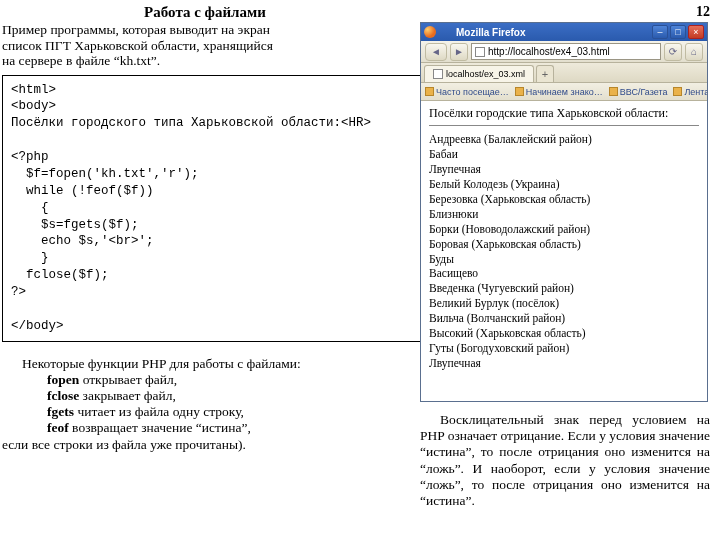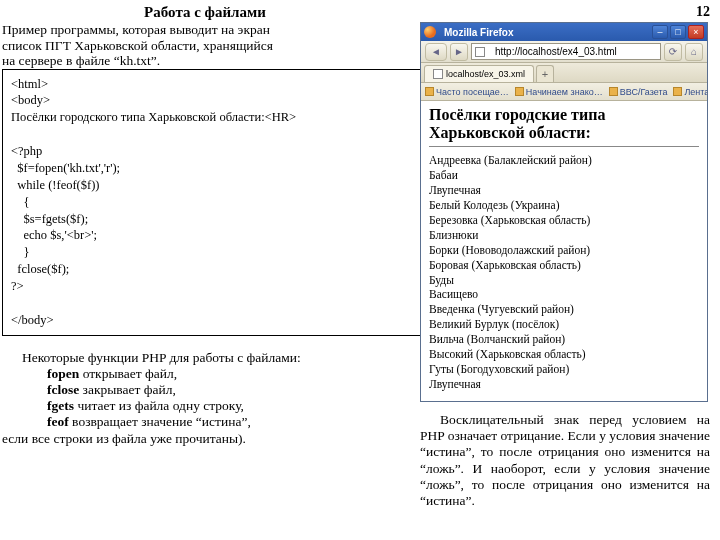--- a/index.html
+++ b/index.html
@@ -29,22 +29,23 @@
   .left-col {
     position: absolute;
     left: 2px;
     top: 22px;
     width: 462px;
   }
   .intro { font-size: 13.5px; line-height: 1.15; }
   .intro .center-line { text-align: left; }
   .codebox {
     border: 1px solid #000;
+    margin-top: 6px;
     padding: 6px 8px;
-    font-family: Liberation Serif, serif;
+    font-family: Liberation Mono, monospace;
     font-size: 12.5px;
     white-space: pre;
     line-height: 1.35;
   }
   .functions {
     margin-top: 14px;
     font-size: 13.5px;
     line-height: 1.2;
     text-align: justify;
   }
@@ -63,21 +64,21 @@
     font-family: Tahoma, Arial, sans-serif;
     font-size: 10px;
   }
   .titlebar {
     background: linear-gradient(#3b6ec5,#2a5aad);
     color: #fff;
     height: 18px;
     display: flex;
     align-items: center;
     padding: 0 3px;
-    gap: 8px;
+    gap: 20px;
   }
   .ff-icon {
     width: 12px; height: 12px; border-radius: 50%;
     background: radial-gradient(circle at 30% 30%, #ffcf6d, #e86c1e 60%);
   }
   .titlebar-text { font-size: 10px; font-weight: bold; flex:1; }
   .winbtns { display: flex; gap: 2px; }
   .winbtn {
     width: 16px; height: 14px;
     background: linear-gradient(#4f84d8,#2a5aad);
@@ -96,21 +97,21 @@
   .navbtn {
     width: 18px; height: 18px; border-radius: 3px;
     background: linear-gradient(#f9f7ef,#ded9c4);
     border: 1px solid #c0bba2;
     display:flex;align-items:center;justify-content:center;
     color:#668; font-size:10px;
   }
   .navbtn.big { width:22px; border-radius:4px; }
   .urlbox {
     flex:1; height:17px; background:#fff; border:1px solid #9a9584;
-    font-size:10px; display:flex; align-items:center; padding:0 3px; gap:10px;
+    font-size:10px; display:flex; align-items:center; padding:0 3px; gap:3px;
   }
   .pageicon { width:10px;height:10px;background:#fff;border:1px solid #888;}
   .tabbar {
     background: linear-gradient(#eeeadb,#ded9c4);
     height: 20px; border-bottom:1px solid #b7b29c;
     display:flex;align-items:flex-end;padding:0 3px;gap:2px;
   }
   .tab {
     height:17px; padding:0 8px; background:#f7f4e8;
     border:1px solid #b7b29c; border-bottom:none;
@@ -128,21 +129,21 @@
     display:flex;align-items:center;padding:0 4px;gap:6px;
     font-size:9px;color:#304b8a;overflow:hidden;white-space:nowrap;
   }
   .bmk { display:flex;align-items:center;gap:2px; }
   .bmk-ico { width:9px;height:9px;background:#eab24a;border:1px solid #b7862a;}
   .content {
     background:#fff; height: 300px; overflow:hidden;
     font-family:"Times New Roman",serif; font-size:11.5px;
     padding:5px 8px; color:#000;
   }
-  .content h4 { font-size:16px; font-weight:bold; margin-bottom:4px;}
+  .content h4 { font-size:12px; font-weight:normal; margin-bottom:4px;}
   .content hr { margin:3px 0 6px; border:none; border-top:1px solid #888;}
   .content div { line-height:1.3; }
   .explain {
     margin-top: 10px;
     font-size: 13.5px;
     line-height: 1.2;
     text-align: justify;
   }
   .explain .pi { text-indent: 20px; display:block; }
 </style>

